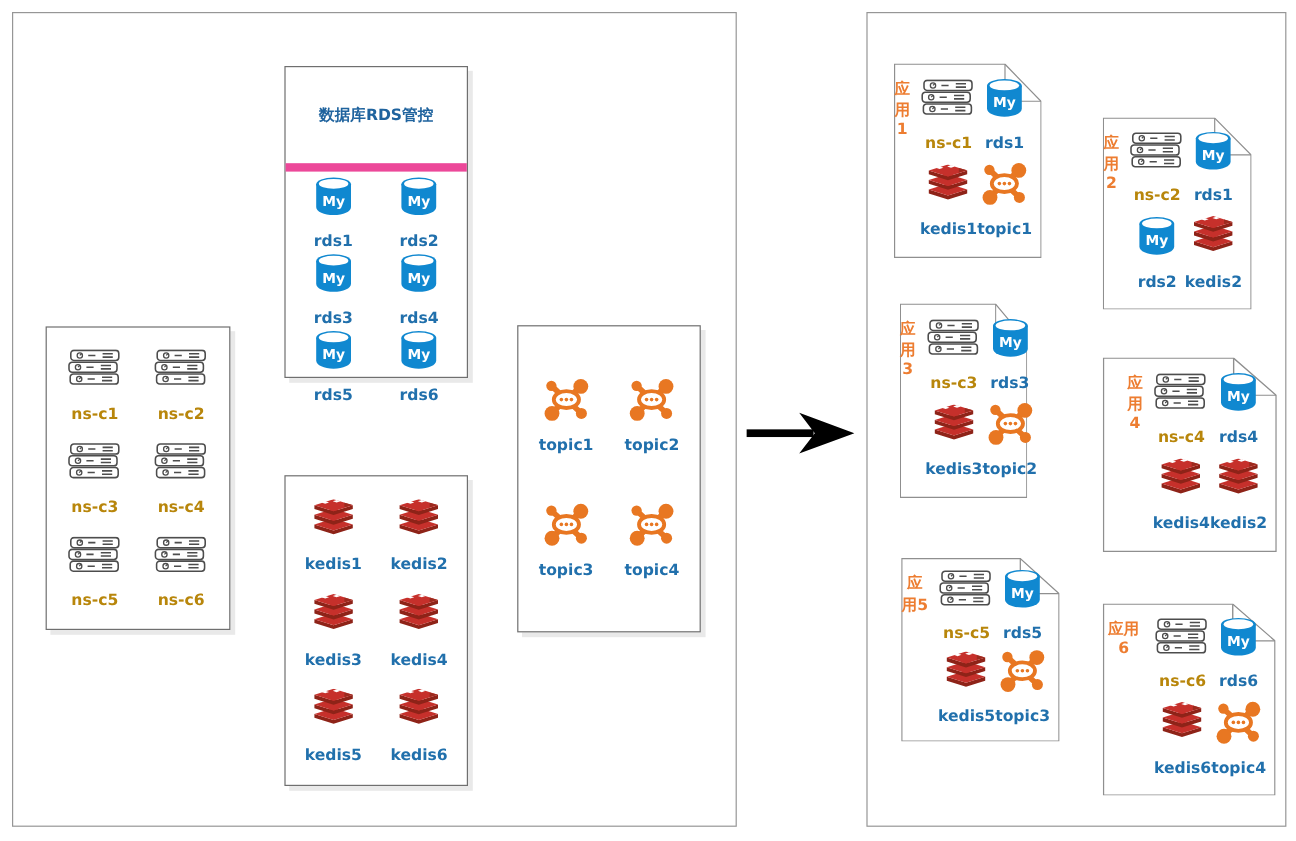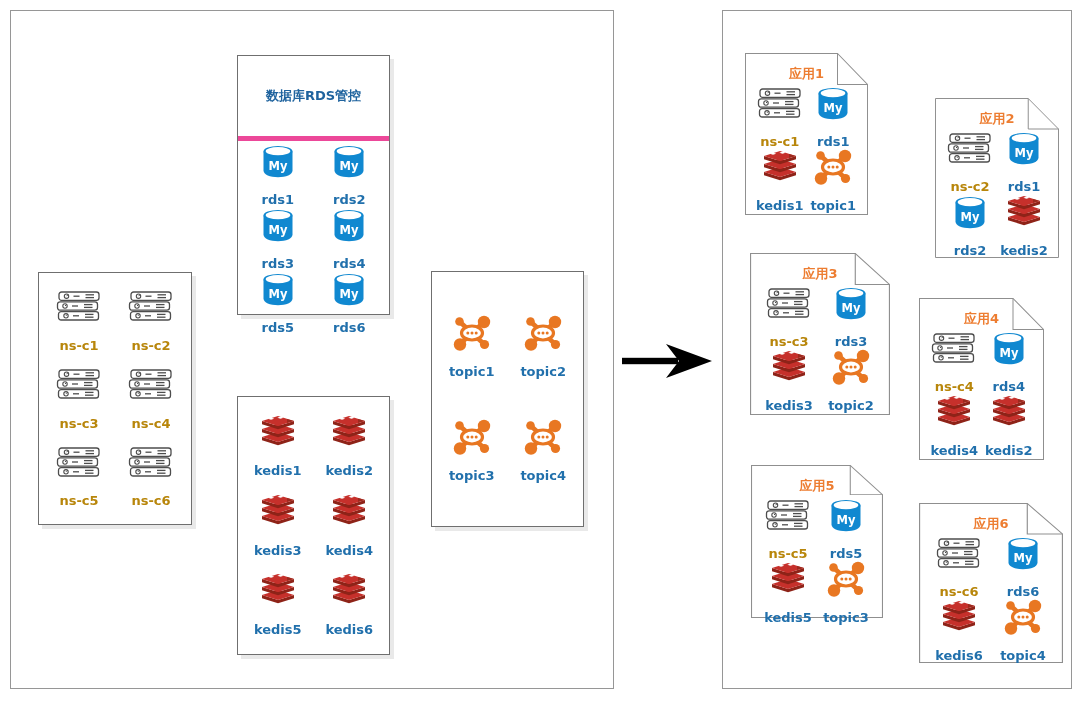--- a/index.html
+++ b/index.html
@@ -8,48 +8,48 @@
 
   
   .container{position:absolute;background:#ffffff;border:1px solid #969696;}
   #left-container{left:10px;top:10px;width:602px;height:677px;}
   #right-container{left:722px;top:10px;width:348px;height:677px;}
 
   
   .group{position:absolute;background:#ffffff;border:1px solid #6f6f6f;
          box-shadow:4px 4px 0 0 #e9e9e9;display:flex;flex-direction:column;}
   .group-header{height:80px;flex:0 0 auto;display:flex;align-items:center;justify-content:center;
-                border-bottom:5px solid #ec4899;font-weight:bold;font-size:13px;
+                border-bottom:7px solid #ec4899;font-weight:bold;font-size:13px;
                 color:var(--group-title-blue,#1f639e);text-align:center;padding:0 6px;}
   .group-body{flex:1;display:grid;grid-template-columns:1fr 1fr;justify-items:center;
               align-content:space-evenly;padding:2px 4px;}
   #group-rds{left:226px;top:44px;width:151px;height:258px;}
   #group-ns{left:27px;top:261px;width:152px;height:251px;}
   #group-kedis{left:226px;top:385px;width:151px;height:257px;}
   #group-ddmq{left:420px;top:260px;width:151px;height:254px;}
 
   
   .res-item{display:flex;flex-direction:column;align-items:center;gap:13px;}
   .res-icon{height:36px;display:flex;align-items:center;justify-content:center;}
   .res-icon svg{display:block;}
   .res-label{font-size:13px;font-weight:bold;color:var(--label-blue,#2170ac);white-space:nowrap;}
   .res-label.gold{color:var(--label-gold,#b8860b);}
 
   
   .app{position:absolute;}
   .doc-bg{position:absolute;left:0;top:0;width:100%;height:100%;}
-  .app-inner{position:relative;width:100%;height:100%;display:flex;flex-direction:column;}
+  .app-inner{position:relative;width:100%;height:100%;display:flex;flex-direction:row;}
   .app-title{margin-top:12px;text-align:center;font-size:13px;font-weight:bold;
              color:var(--app-title-orange,#ed7d31);}
   .app-body{flex:1;display:grid;grid-template-columns:1fr 1fr;justify-items:center;
             align-content:space-evenly;padding:2px 8px 8px 8px;}
   #app-1{left:22px;top:42px;width:123px;height:162px;}
-  #app-2{left:212px;top:87px;width:124px;height:160px;}
-  #app-3{left:27px;top:242px;width:140px;height:162px;}
-  #app-4{left:196px;top:287px;width:125px;height:162px;}
+  #app-2{left:196px;top:87px;width:124px;height:160px;}
+  #app-3{left:27px;top:242px;width:106px;height:162px;}
+  #app-4{left:196px;top:287px;width:125px;height:162px;padding-left:20px;}
   #app-5{left:28px;top:454px;width:132px;height:153px;}
   #app-6{left:196px;top:492px;width:144px;height:160px;}
 
   
   .arrow-wrap{position:absolute;left:622px;top:343px;width:90px;height:36px;}
 </style>
 </head>
 <body>
 
 <div class="canvas">

